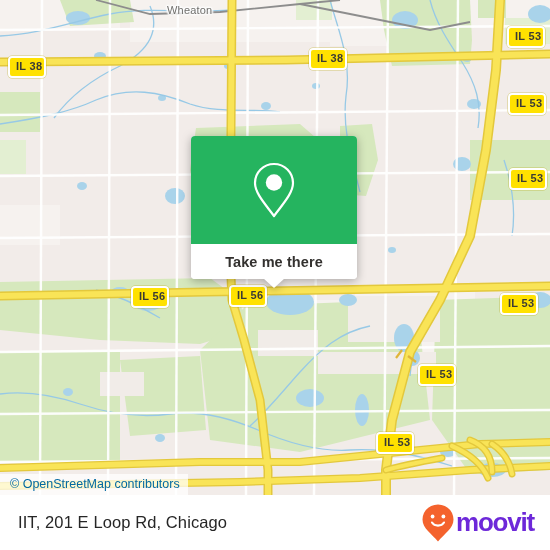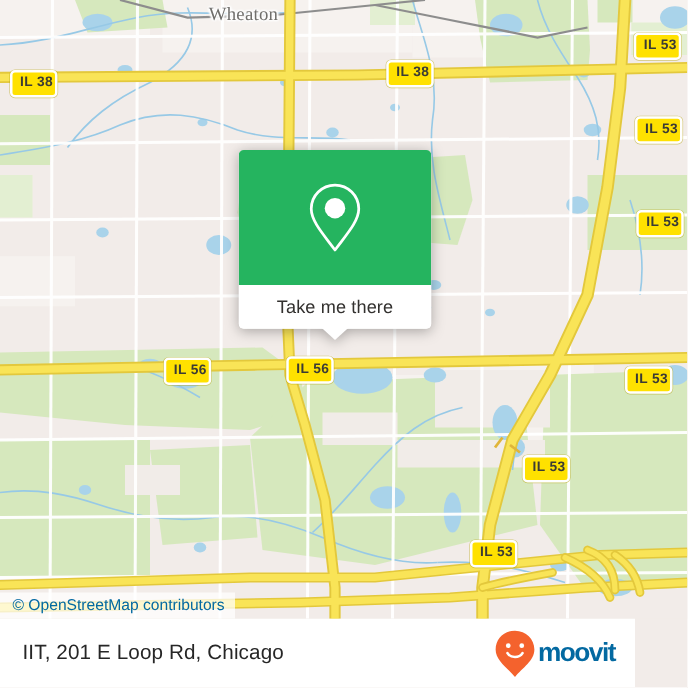--- a/index.html
+++ b/index.html
@@ -46,22 +46,22 @@
     box-sizing: content-box;
     white-space: nowrap;
     box-shadow: 0 0 0 0.5px rgba(180,160,0,0.5);
     text-align: center;
   }
 
   
   .place-label {
     position: absolute;
     color: #706f6c;
-    font-family: Liberation Serif, serif;
-    font-size: 15px;
+    font-family: Liberation Sans, sans-serif;
+    font-size: 11px;
     letter-spacing: 0.2px;
     white-space: nowrap;
     text-shadow:
       1px 0 2px #fff, -1px 0 2px #fff, 0 1px 2px #fff, 0 -1px 2px #fff,
       1px 1px 2px #fff, -1px -1px 2px #fff, 1px -1px 2px #fff, -1px 1px 2px #fff;
   }
 
   
   #attribution {
     position: absolute;
@@ -74,23 +74,24 @@
     color: #0369a1;
     font-family: "Liberation Sans", sans-serif;
     font-size: 12.5px;
     white-space: nowrap;
   }
 
   
   #callout {
     position: absolute;
     left: 191px;
-    top: 120px;
-    width: 154px;
+    top: 136px;
+    width: 166px;
     filter: drop-shadow(0 2px 5px rgba(0,0,0,0.30));
+    font-weight: bold;
   }
   #callout-body {
     position: relative;
     border-radius: 4px;
     overflow: hidden;
     background: #ffffff;
   }
   #callout-top {
     height: 108px;
     background: #25b45f;
@@ -119,21 +120,21 @@
     border-left: 11px solid transparent;
     border-right: 11px solid transparent;
     border-top: 10px solid #ffffff;
   }
 
   
   #footer {
     position: absolute;
     left: 0;
     top: 495px;
-    width: 508px;
+    width: 550px;
     height: 55px;
     background: #ffffff;
     display: flex;
     align-items: center;
     justify-content: space-between;
     padding: 0 16px 0 18px;
     box-sizing: border-box;
   }
   #footer-address {
     color: #262626;
@@ -141,23 +142,23 @@
     font-size: 16.5px;
     letter-spacing: 0.1px;
     white-space: nowrap;
   }
   #brand {
     display: flex;
     align-items: center;
     gap: 1px;
   }
   #brand-wordmark {
-    color: #0369a1;
-    font-family: "Liberation Sans", sans-serif;
-    font-size: 21px;
+    color: #6d28d9;
+    font-family: "Liberation Sans", sans-serif;
+    font-size: 26px;
     font-weight: bold;
     letter-spacing: -1.2px;
     line-height: 33px;
   }
 </style>
 </head>
 <body>
 
 <div id="screen">
 

